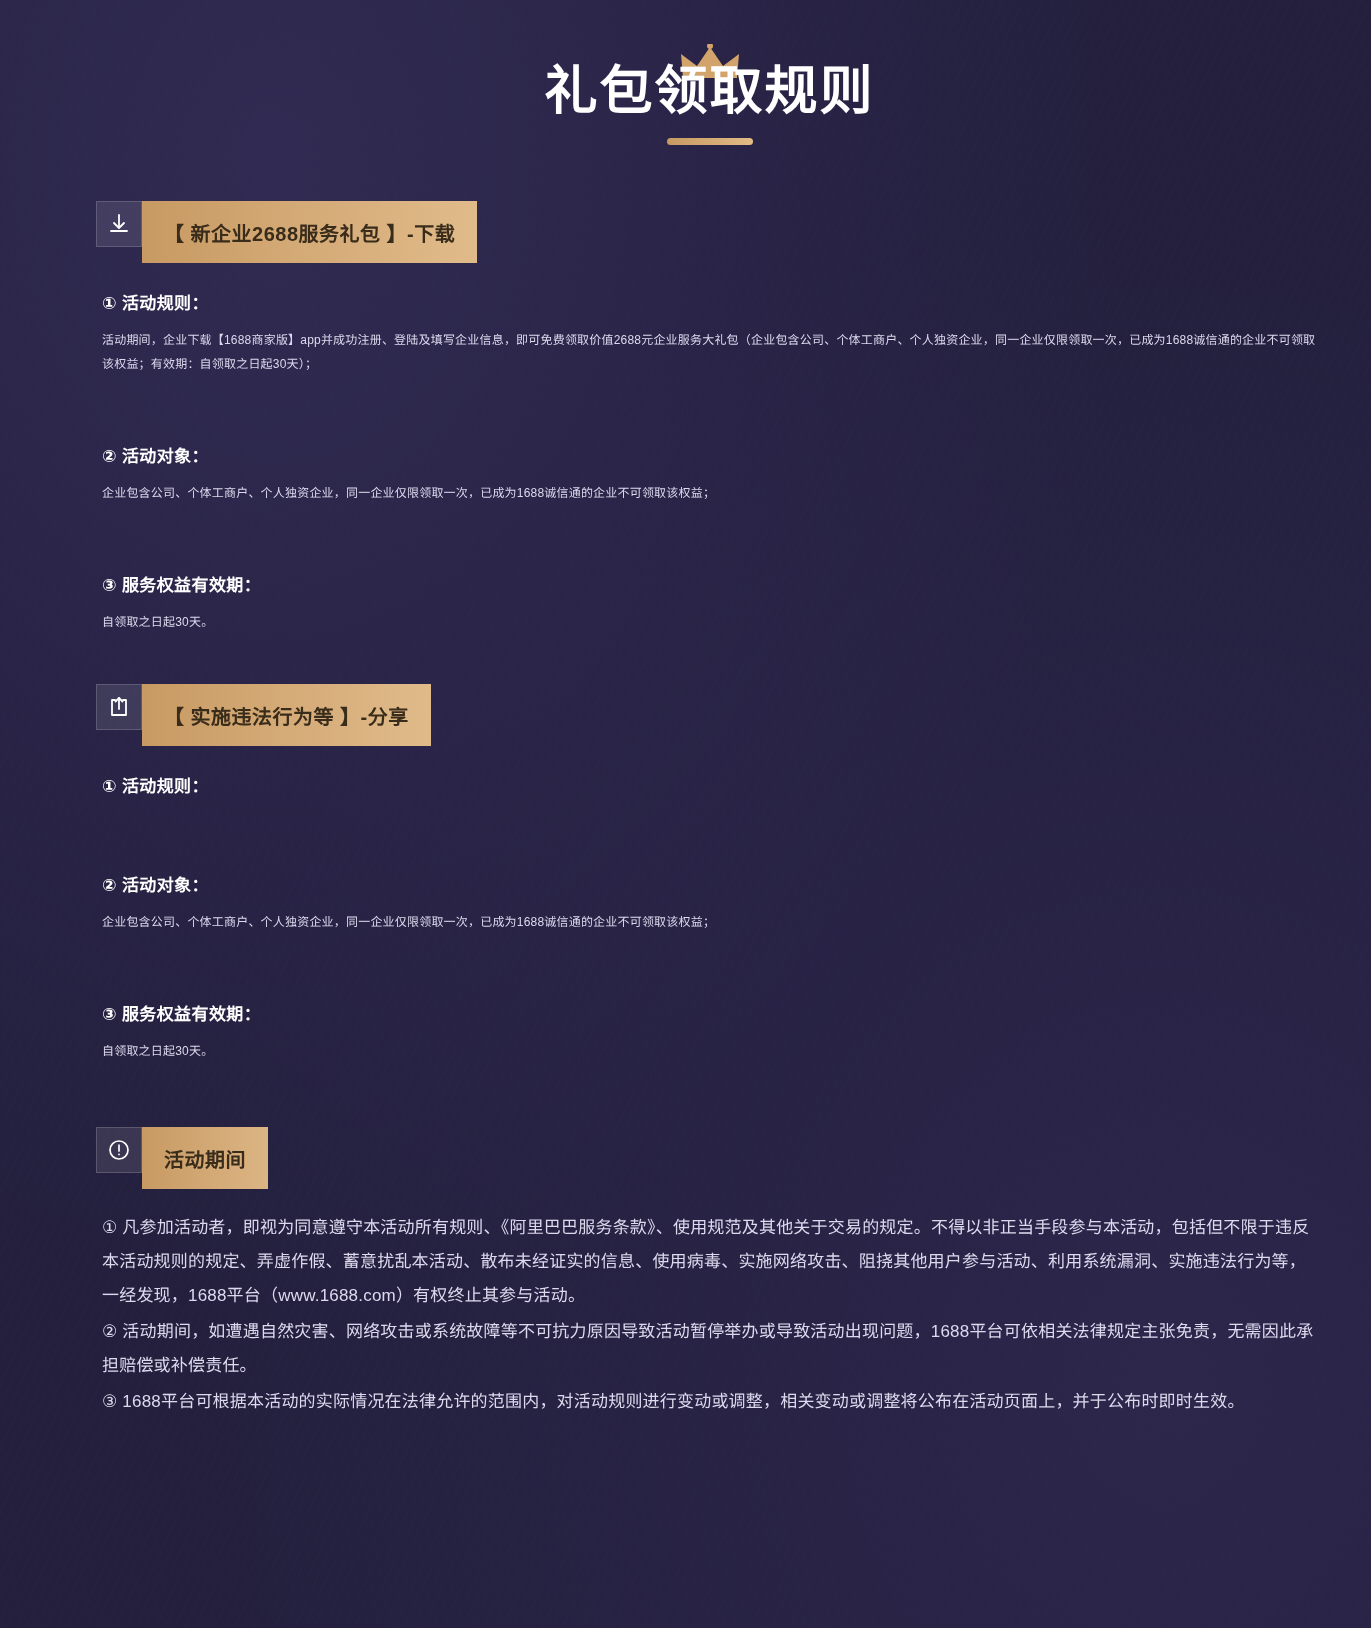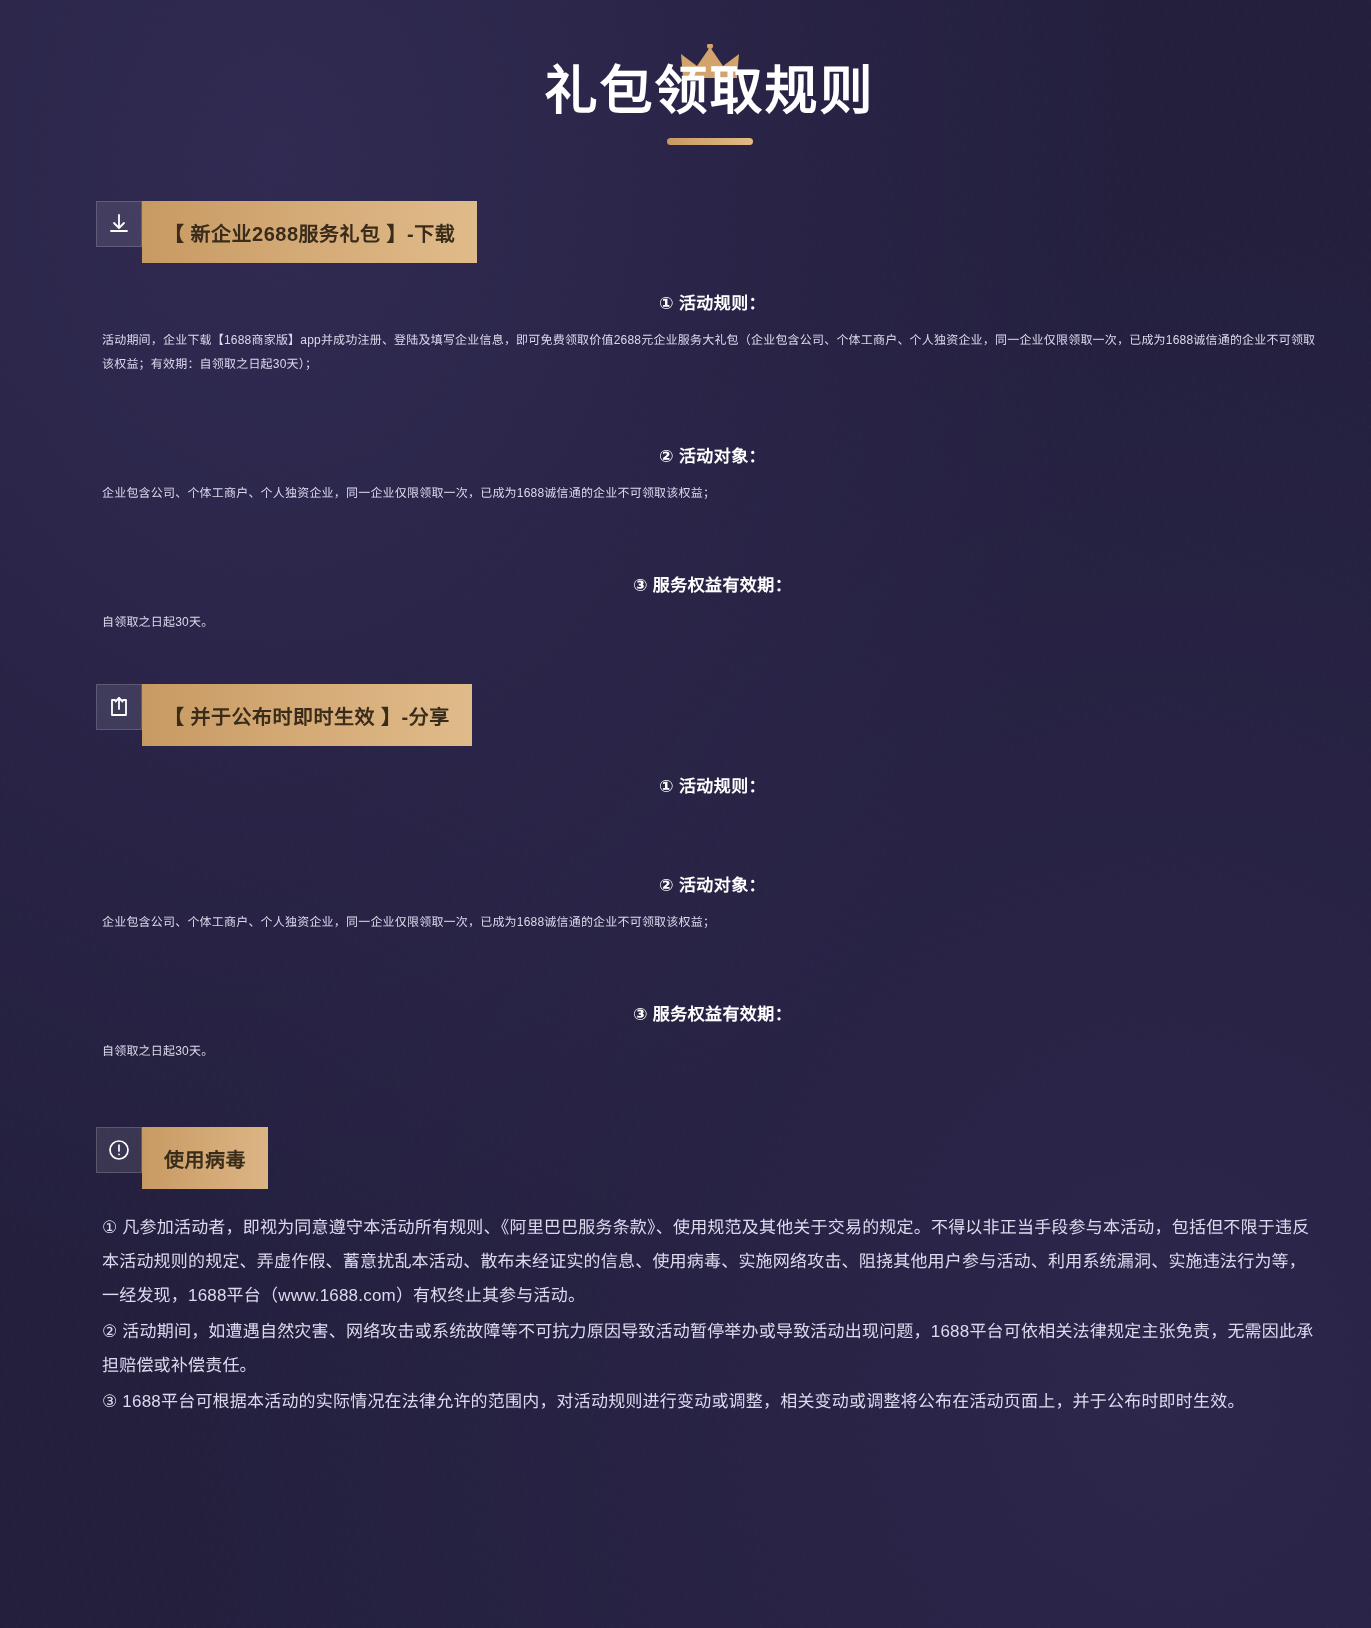--- a/index.html
+++ b/index.html
@@ -94,21 +94,20 @@
     background: linear-gradient(90deg, #c89a63 0%, #dcb584 100%);
   }
 
   
   .sub-title {
     font-size: 17px;
     font-weight: bold;
     color: #ffffff;
     margin: 26px 0 14px 6px;
     letter-spacing: 0.4px;
-    text-align: center;
   }
   .para {
     font-size: 12px;
     line-height: 2.0;
     color: #ded9ee;
     margin: 0 0 6px 6px;
     letter-spacing: 0.2px;
   }
   .block-gap {
     height: 34px;
@@ -175,21 +174,21 @@
 
   <div>
     <div class="section-head">
       <div class="head-icon-box">
         <svg width="24" height="24" viewBox="0 0 24 24" fill="none" stroke="#ffffff" stroke-width="1.8" stroke-linecap="round" stroke-linejoin="round">
           <path d="M8 5 H5 V20 H19 V5 H16"></path>
           <path d="M12 14 L12 3"></path>
           <path d="M8.5 6.5 L12 3 L15.5 6.5"></path>
         </svg>
       </div>
-      <div class="head-label">【 并于公布时即时生效 】-分享</div>
+      <div class="head-label">【 实施违法行为等 】-分享</div>
     </div>
 
     <div class="sub-title">① 活动规则：</div>
     <div class="block-gap"></div>
 
     <div class="sub-title">② 活动对象：</div>
     <div class="para">企业包含公司、个体工商户、个人独资企业，同一企业仅限领取一次，已成为1688诚信通的企业不可领取该权益；</div>
     <div class="block-gap"></div>
 
     <div class="sub-title">③ 服务权益有效期：</div>
@@ -200,21 +199,21 @@
 
   <div>
     <div class="section-head">
       <div class="head-icon-box">
         <svg width="24" height="24" viewBox="0 0 24 24" fill="none" stroke="#ffffff" stroke-width="1.7" stroke-linecap="round">
           <circle cx="12" cy="12" r="9"></circle>
           <path d="M12 7 L12 13"></path>
           <circle cx="12" cy="16.4" r="0.9" fill="#ffffff" stroke="none"></circle>
         </svg>
       </div>
-      <div class="head-label notice">使用病毒</div>
+      <div class="head-label notice">活动期间</div>
     </div>
 
     <div class="notice-list">
       <div class="notice-item">① 凡参加活动者，即视为同意遵守本活动所有规则、《阿里巴巴服务条款》、使用规范及其他关于交易的规定。不得以非正当手段参与本活动，包括但不限于违反本活动规则的规定、弄虚作假、蓄意扰乱本活动、散布未经证实的信息、使用病毒、实施网络攻击、阻挠其他用户参与活动、利用系统漏洞、实施违法行为等，一经发现，1688平台（www.1688.com）有权终止其参与活动。</div>
       <div class="notice-item">② 活动期间，如遭遇自然灾害、网络攻击或系统故障等不可抗力原因导致活动暂停举办或导致活动出现问题，1688平台可依相关法律规定主张免责，无需因此承担赔偿或补偿责任。</div>
       <div class="notice-item">③ 1688平台可根据本活动的实际情况在法律允许的范围内，对活动规则进行变动或调整，相关变动或调整将公布在活动页面上，并于公布时即时生效。</div>
     </div>
   </div>
 
 </div>

